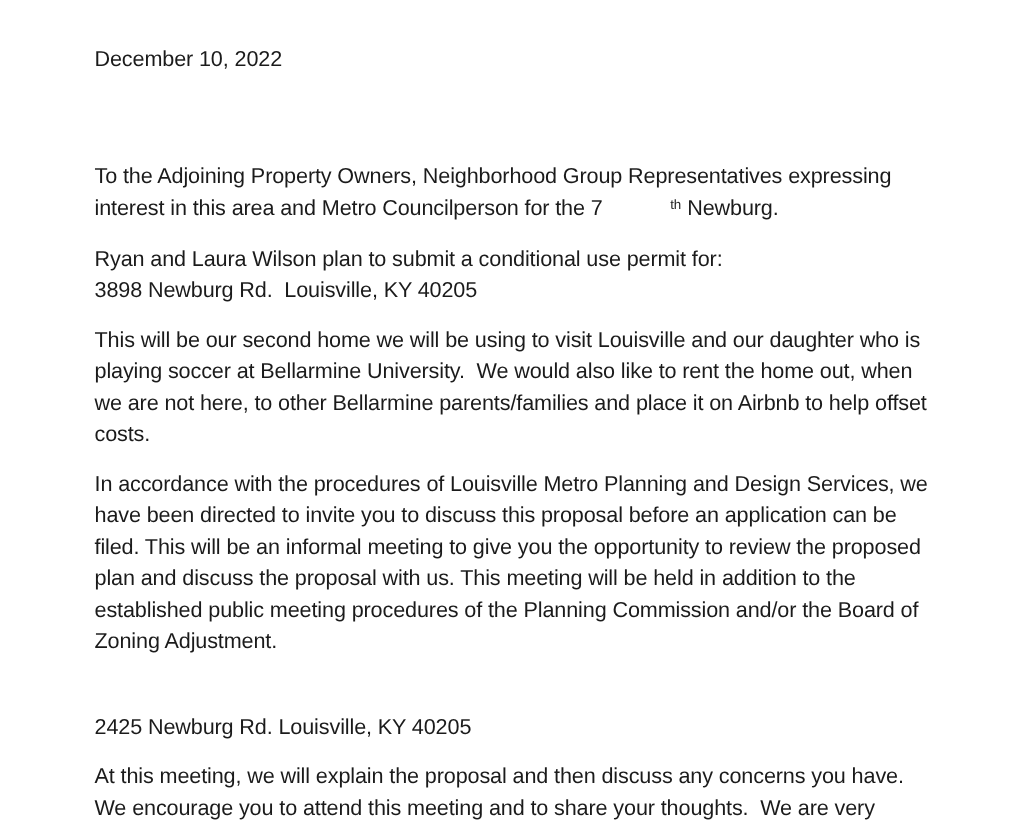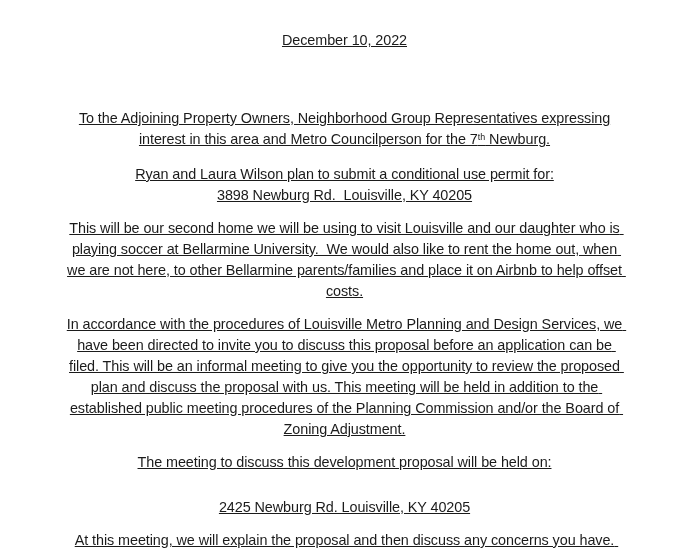--- a/index.html
+++ b/index.html
@@ -27,34 +27,34 @@
     left: 63px;
     top: 30px;
     width: 563px;
   }
   .para {
     font-size: 14.4px;
     line-height: 21px;
     letter-spacing: -0.08px;
     margin: 0;
     white-space: pre-wrap;
-    text-align: center;
-    text-decoration: underline;
+    text-align: left;
   }
   
   .gap-date      { height: 57px; }
   .gap-standard  { height: 12px; }
   .gap-meeting   { height: 12px; }
 
   sup.ordinal {
     font-size: 0.62em;
     vertical-align: baseline;
     position: relative;
     top: -0.46em;
     letter-spacing: 0;
+    margin-left: 45px;
   }
 </style>
 </head>
 <body>
 
 <div class="page">
   <div class="doc-body">
 
     <p class="para">December 10, 2022</p>
 
@@ -71,21 +71,20 @@
     <div class="gap-standard"></div>
 
     <p class="para">This will be our second home we will be using to visit Louisville and our daughter who is playing soccer at Bellarmine University.  We would also like to rent the home out, when we are not here, to other Bellarmine parents/families and place it on Airbnb to help offset costs.</p>
 
     <div class="gap-standard"></div>
 
     <p class="para">In accordance with the procedures of Louisville Metro Planning and Design Services, we have been directed to invite you to discuss this proposal before an application can be filed. This will be an informal meeting to give you the opportunity to review the proposed plan and discuss the proposal with us. This meeting will be held in addition to the established public meeting procedures of the Planning Commission and/or the Board of Zoning Adjustment.</p>
 
     <div class="gap-standard"></div>
 
-    <p class="para">The meeting to discuss this development proposal will be held on:</p>
 
     <div class="gap-meeting"></div>
 
 
     <div class="gap-meeting"></div>
 
     <p class="para">2425 Newburg Rd. Louisville, KY 40205</p>
 
     <div class="gap-standard"></div>
 

